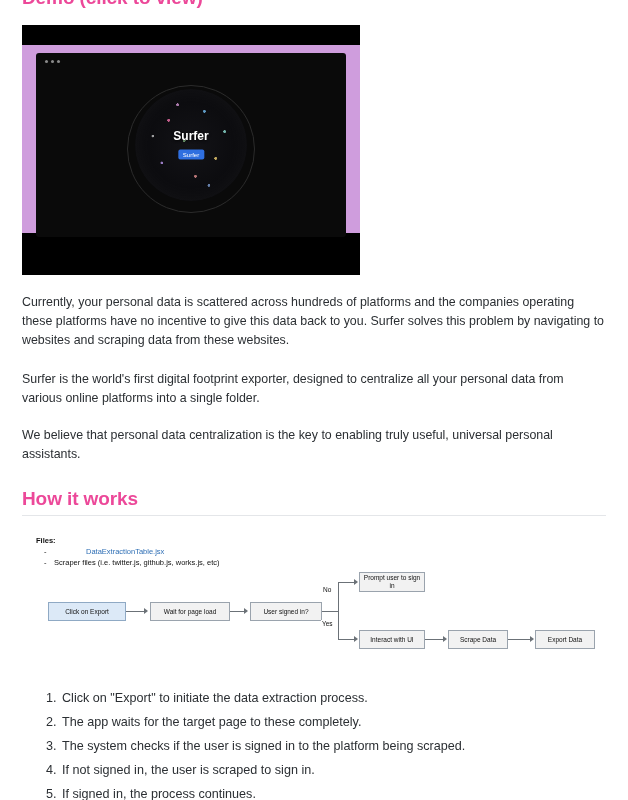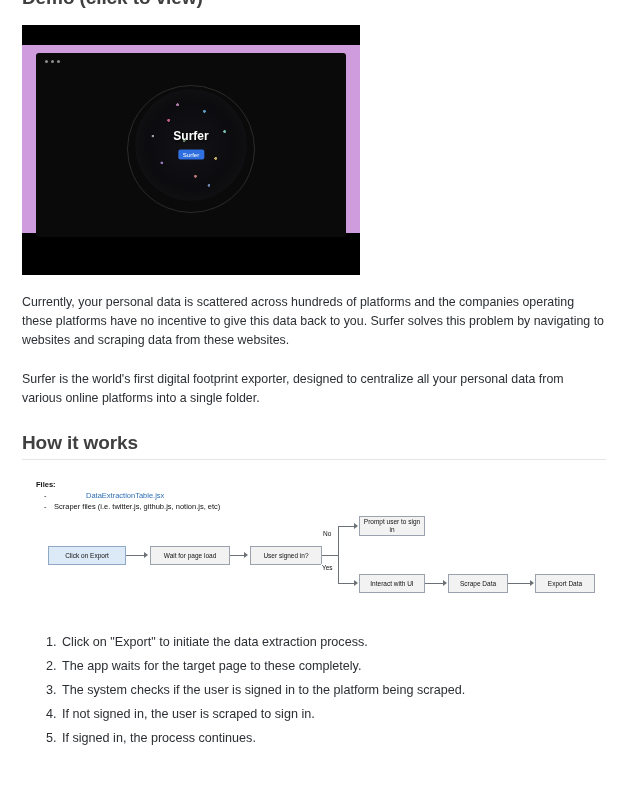--- a/index.html
+++ b/index.html
@@ -16,21 +16,21 @@
   }
   .page {
     width: 628px;
     box-sizing: border-box;
     padding: 0 22px;
   }
   
   .h2 {
     font-size: 19px;
     font-weight: bold;
-    color: #404040;
+    color: #ec4899;
     margin: 0;
     padding-bottom: 5px;
     border-bottom: 1px solid #e4e6e9;
     letter-spacing: -0.1px;
   }
   .demo-heading-wrap {
     height: 12px;
     overflow: hidden;
     position: relative;
   }
@@ -261,34 +261,35 @@
         <div class="orb-title">
           <div class="t">Surfer</div>
           <div class="b">Surfer</div>
         </div>
       </div>
     </div>
   </div>
 
   <p class="body">Currently, your personal data is scattered across hundreds of platforms and the companies operating these platforms have no incentive to give this data back to you. Surfer solves this problem by navigating to websites and scraping data from these websites.</p>
   <p class="body first">Surfer is the world's first digital footprint exporter, designed to centralize all your personal data from various online platforms into a single folder.</p>
+  <p class="body">We believe that personal data centralization is the key to enabling truly useful, universal personal assistants.</p>
 
   <h2 class="h2 how-heading">How it works</h2>
 
   <div class="diagram">
 
     <div class="files-label">Files:</div>
     <div class="files-list">
       <div class="li">
         <span class="dash">-</span>
         <span class="link">DataExtractionTable.jsx</span>
       </div>
       <div class="li">
         <span class="dash">-</span>
-        <span>Scraper files (i.e. twitter.js, github.js, notion.js, etc)</span>
+        <span>Scraper files (i.e. twitter.js, github.js, works.js, etc)</span>
       </div>
     </div>
 
     <div class="node blue" style="left:26px; top:74px; width:78px; height:19px;">Click on Export</div>
     <div class="edge" style="left:104px; top:83px; width:18px;"></div>
     <div class="arrow" style="left:122px; top:80px;"></div>
 
     <div class="node" style="left:128px; top:74px; width:80px; height:19px;">Wait for page load</div>
     <div class="edge" style="left:208px; top:83px; width:14px;"></div>
     <div class="arrow" style="left:222px; top:80px;"></div>

